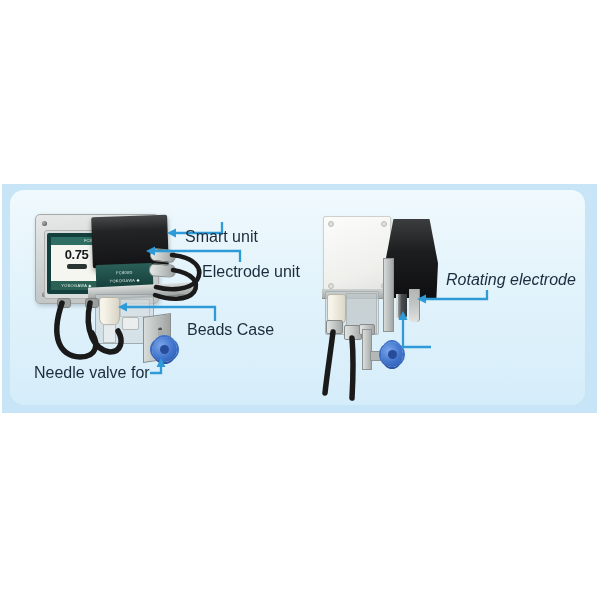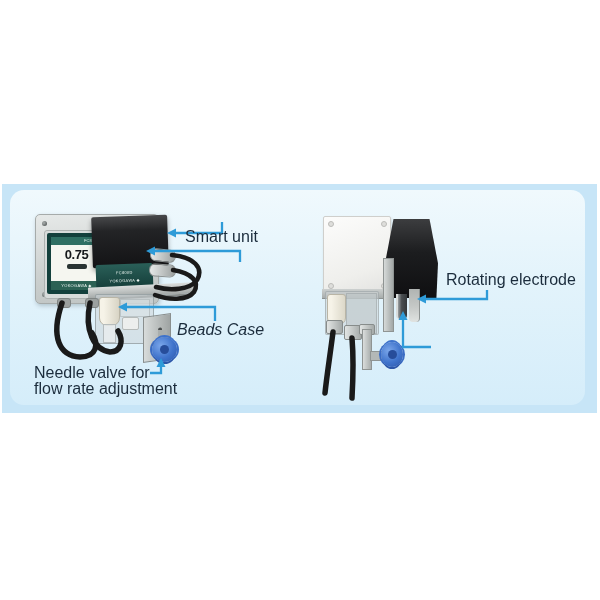--- a/index.html
+++ b/index.html
@@ -103,23 +103,23 @@
   #ru-rotrod{left:409px;top:289px;width:10px;height:33px;border-radius:0 0 4px 4px;
     background:linear-gradient(180deg,#b0b4b2 0%,#c6c9c7 55%,#e0e3e1 100%);border-right:1px solid #8d9291;}
 
   
   #overlay{position:absolute;left:0;top:0;width:600px;height:600px;pointer-events:none;}
 
   
   .callout{position:absolute;color:#1b2c3c;font-size:16px;line-height:16px;white-space:nowrap;}
   #lbl-smart{left:185px;top:205px;margin-top:24px;}
   #lbl-electrode{left:202px;top:264px;}
-  #lbl-beads{left:177px;top:322px;font-style:italic;}
+  #lbl-beads{left:187px;top:322px;}
   #lbl-needle{left:34px;top:365px;line-height:15.5px;}
-  #lbl-rotating{left:446px;top:272px;}
+  #lbl-rotating{left:446px;top:272px;font-style:italic;}
   #lbl-reference{left:435px;top:340px;}
 </style>
 </head>
 <body>
 
 <div class="page">
 
   <div class="panel-outer"></div>
   <div class="panel-inner"></div>
 
@@ -207,20 +207,20 @@
       <polygon points="167,233 176,228.5 176,237.5"></polygon>
       <polygon points="146,251 155,246.5 155,255.5"></polygon>
       <polygon points="118,307 127,302.5 127,311.5"></polygon>
       <polygon points="161,358 156.5,367 165.5,367"></polygon>
       <polygon points="417,299 426,294.5 426,303.5"></polygon>
       <polygon points="403,311 398.5,320 407.5,320"></polygon>
     </g>
   </svg>
 
   <div class="callout" id="lbl-smart">Smart unit</div>
+  <div class="callout" id="lbl-electrode">Electrode unit</div>
   <div class="callout" id="lbl-beads">Beads Case</div>
   <div class="callout" id="lbl-needle">
     <div>Needle valve for</div>
-    <div>flow rate adjustment</div>
   </div>
   <div class="callout" id="lbl-rotating">Rotating electrode</div>
 
 </div>
 
 </body></html>

